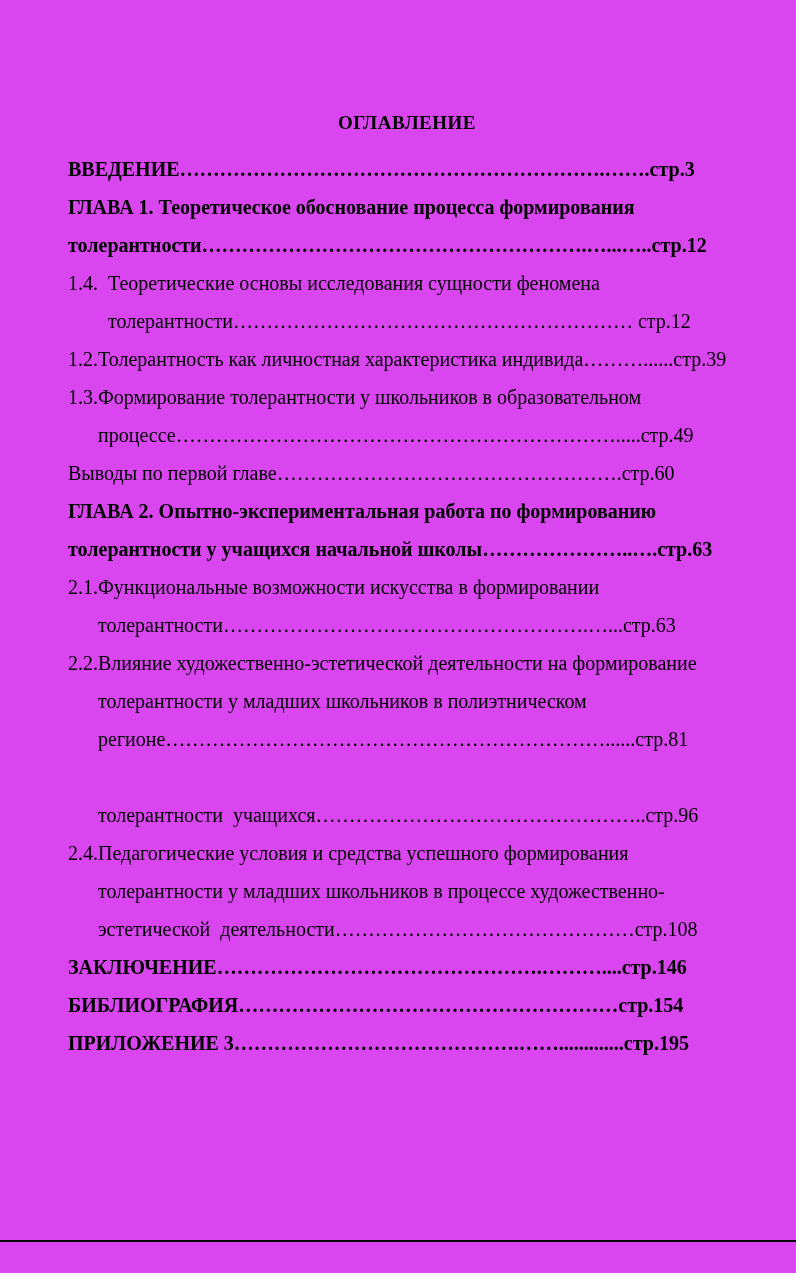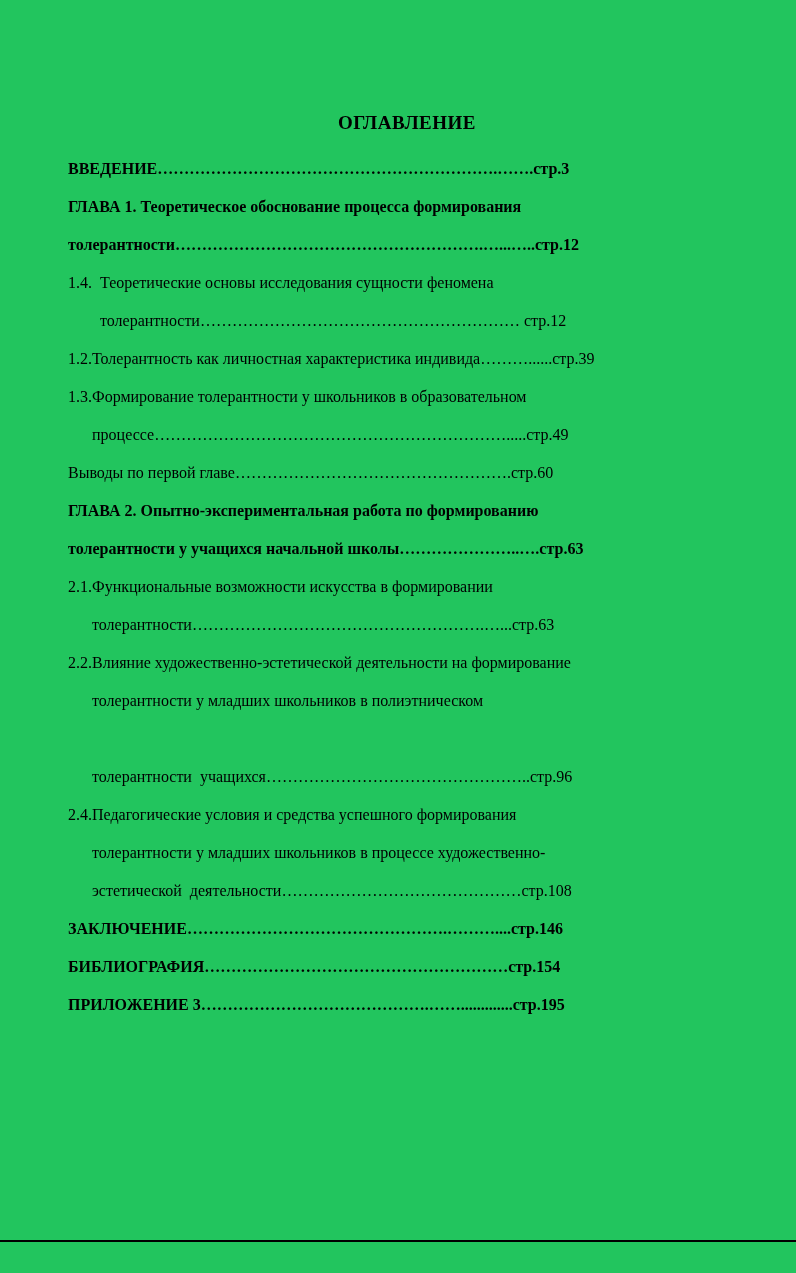--- a/index.html
+++ b/index.html
@@ -14,38 +14,38 @@
     color: #000000;
     position: relative;
     overflow: hidden;
   }
   .page {
     position: absolute;
     left: 0;
     top: 0;
     width: 796px;
     height: 1273px;
-    background: #22c55e;
+    background: #d946ef;
   }
   .content {
     position: absolute;
     left: 68px;
     top: 112px;
     width: 660px;
   }
   .toc-title {
     text-align: center;
     font-weight: bold;
     font-size: 19px;
     letter-spacing: 0.5px;
     margin: 0 0 16px 0;
     padding-left: 18px;
   }
   .entry {
-    font-size: 16px;
+    font-size: 20px;
     line-height: 38px;
     white-space: pre-wrap;
     word-break: normal;
   }
   .entry.bold {
     font-weight: bold;
   }
   .entry.indent1 {
     padding-left: 0px;
   }
@@ -66,21 +66,21 @@
     <div class="toc-title">ОГЛАВЛЕНИЕ</div>
     <div id="toc-entries">
         <div class="entry bold indent1"><span>ВВЕДЕНИЕ……………………………………………………….…….стр.3</span></div>
         <div class="entry bold indent1"><span>ГЛАВА 1. Теоретическое обоснование процесса формирования</span><br><span>толерантности………………………………………………….…...…..стр.12</span></div>
         <div class="entry indent1"><span>1.4.  Теоретические основы исследования сущности феномена</span><br><span>        толерантности…………………………………………………… стр.12</span></div>
         <div class="entry indent1"><span>1.2.Толерантность как личностная характеристика индивида………......стр.39</span></div>
         <div class="entry indent1"><span>1.3.Формирование толерантности у школьников в образовательном</span><br><span>      процессе………………………………………………………….....стр.49</span></div>
         <div class="entry indent1"><span>Выводы по первой главе…………………………………………….стр.60</span></div>
         <div class="entry bold indent1"><span>ГЛАВА 2. Опытно-экспериментальная работа по формированию</span><br><span>толерантности у учащихся начальной школы…………………..….стр.63</span></div>
         <div class="entry indent1"><span>2.1.Функциональные возможности искусства в формировании</span><br><span>      толерантности……………………………………………….…...стр.63</span></div>
-        <div class="entry indent1"><span>2.2.Влияние художественно-эстетической деятельности на формирование</span><br><span>      толерантности у младших школьников в полиэтническом</span><br></div>
+        <div class="entry indent1"><span>2.2.Влияние художественно-эстетической деятельности на формирование</span><br><span>      толерантности у младших школьников в полиэтническом</span><br><span>      регионе…………………………………………………………......стр.81</span></div>
         <div class="entry indent1"><br><span>      толерантности  учащихся…………………………………………..стр.96</span></div>
         <div class="entry indent1"><span>2.4.Педагогические условия и средства успешного формирования</span><br><span>      толерантности у младших школьников в процессе художественно-</span><br><span>      эстетической  деятельности………………………………………стр.108</span></div>
         <div class="entry bold indent1"><span>ЗАКЛЮЧЕНИЕ………………………………………….………....стр.146</span></div>
         <div class="entry bold indent1"><span>БИБЛИОГРАФИЯ…………………………………………………стр.154</span></div>
         <div class="entry bold indent1"><span>ПРИЛОЖЕНИЕ 3…………………………………….…….............стр.195</span></div>
       </div>
   </div>
   <div class="bottom-rule"></div>
 </div>
 

